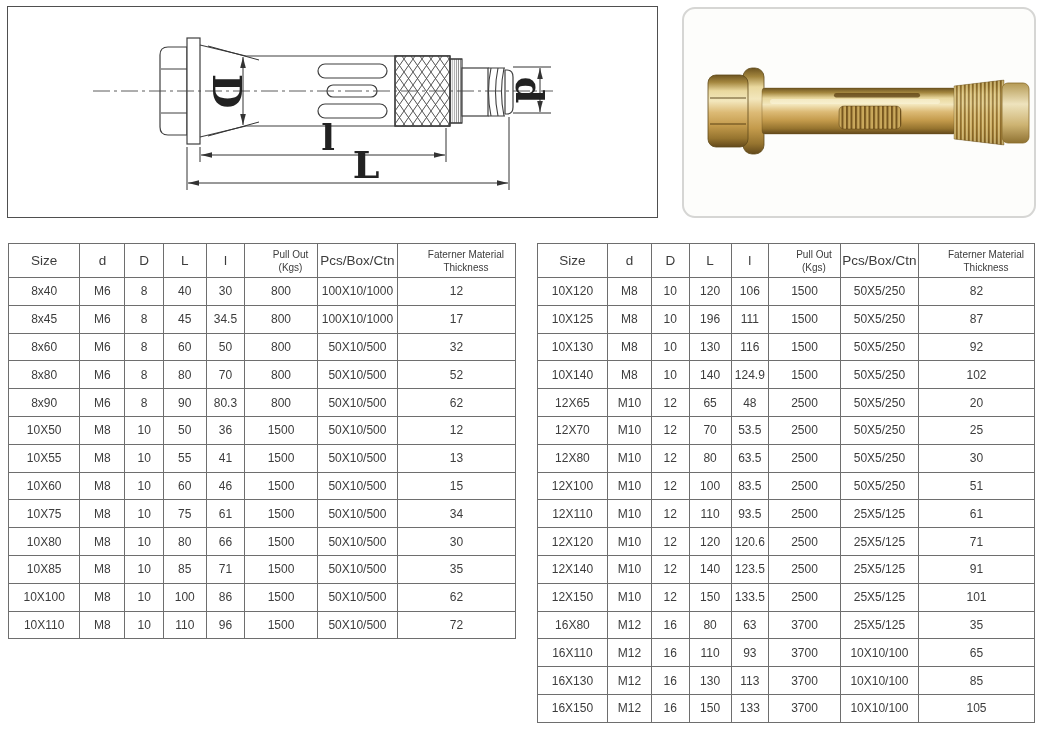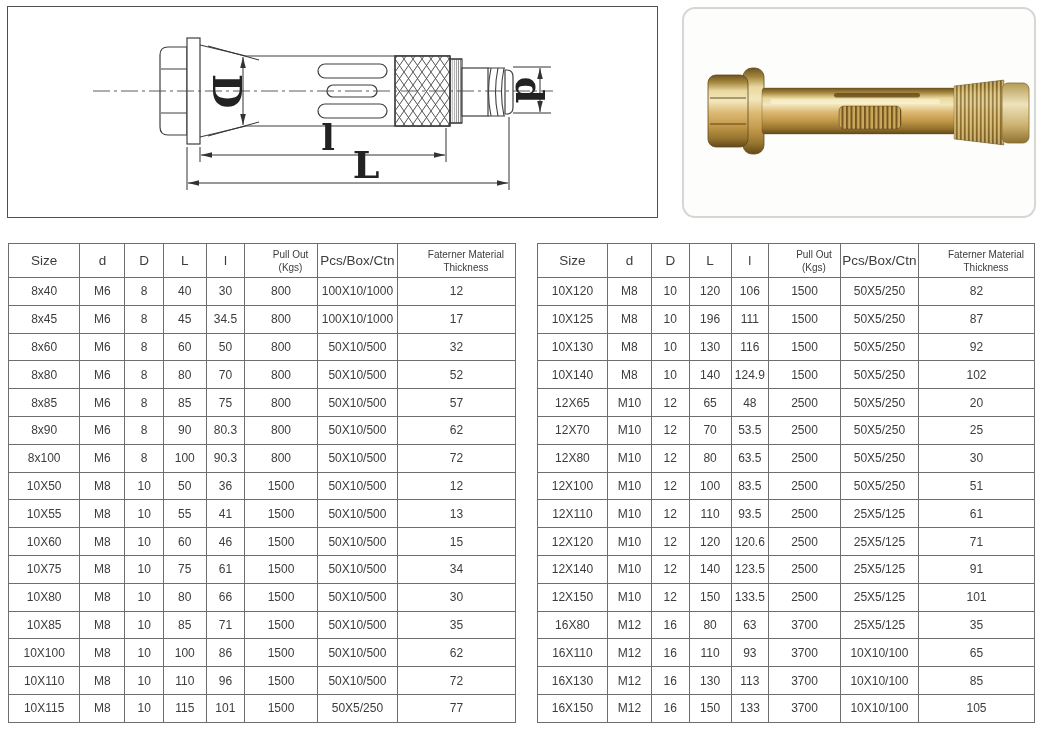--- a/index.html
+++ b/index.html
@@ -229,50 +229,30 @@
           <td>8x80</td>
           <td>M6</td>
           <td>8</td>
           <td>80</td>
           <td>70</td>
           <td>800</td>
           <td>50X10/500</td>
           <td>52</td>
         </tr>
         <tr>
-          <td>8x85</td>
-          <td>M6</td>
-          <td>8</td>
-          <td>85</td>
-          <td>75</td>
-          <td>800</td>
-          <td>50X10/500</td>
-          <td>57</td>
-        </tr>
-        <tr>
           <td>8x90</td>
           <td>M6</td>
           <td>8</td>
           <td>90</td>
           <td>80.3</td>
           <td>800</td>
           <td>50X10/500</td>
           <td>62</td>
         </tr>
         <tr>
-          <td>8x100</td>
-          <td>M6</td>
-          <td>8</td>
-          <td>100</td>
-          <td>90.3</td>
-          <td>800</td>
-          <td>50X10/500</td>
-          <td>72</td>
-        </tr>
-        <tr>
           <td>10X50</td>
           <td>M8</td>
           <td>10</td>
           <td>50</td>
           <td>36</td>
           <td>1500</td>
           <td>50X10/500</td>
           <td>12</td>
         </tr>
         <tr>
@@ -337,30 +317,20 @@
         </tr>
         <tr>
           <td>10X110</td>
           <td>M8</td>
           <td>10</td>
           <td>110</td>
           <td>96</td>
           <td>1500</td>
           <td>50X10/500</td>
           <td>72</td>
-        </tr>
-        <tr>
-          <td>10X115</td>
-          <td>M8</td>
-          <td>10</td>
-          <td>115</td>
-          <td>101</td>
-          <td>1500</td>
-          <td>50X5/250</td>
-          <td>77</td>
         </tr>
       </tbody>
     </table>
   <table id="table-right" class="spec-table">
       <thead>
         <tr>
           <th>Size</th>
           <th>d</th>
           <th>D</th>
           <th>L</th>

